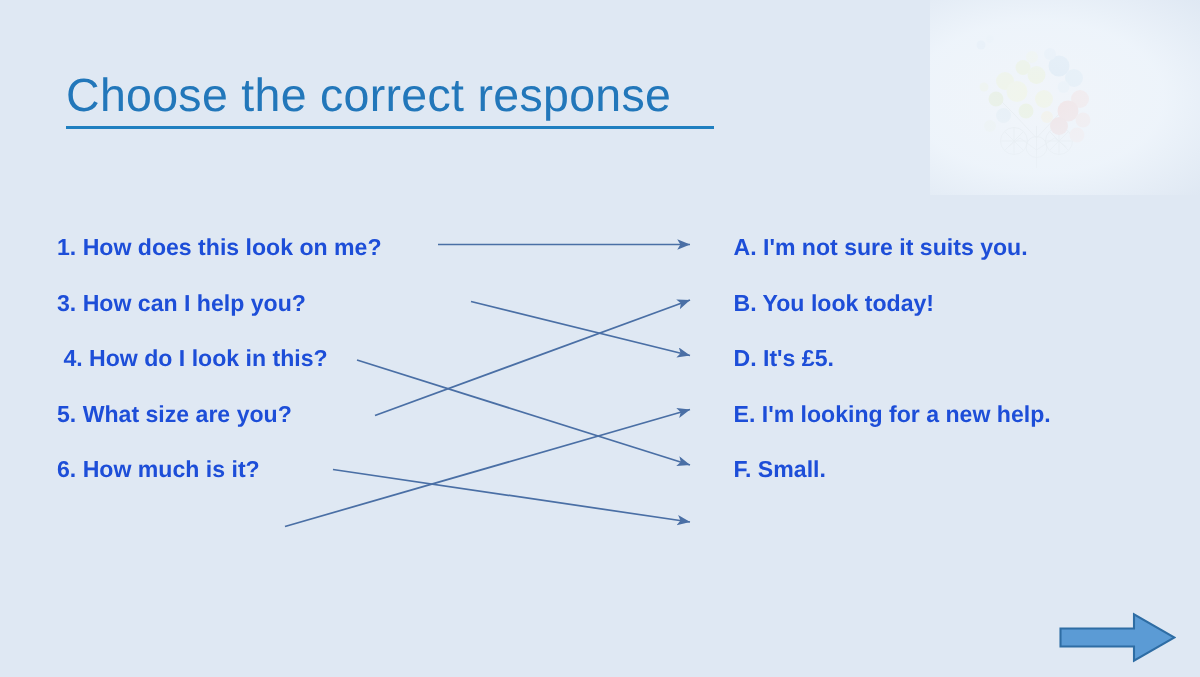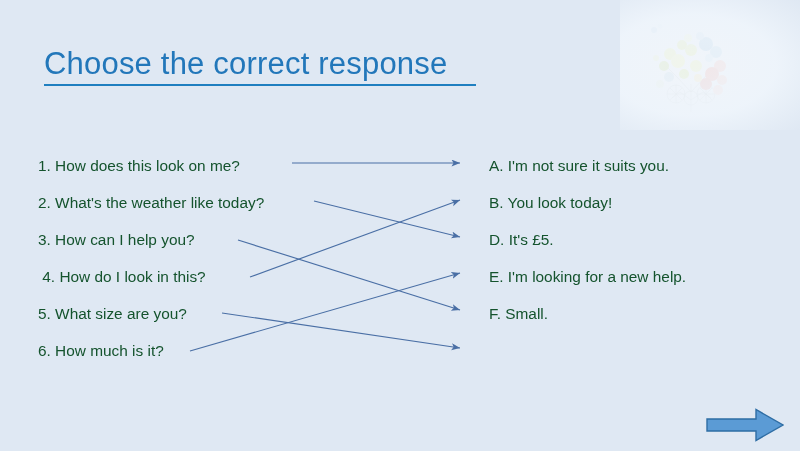--- a/index.html
+++ b/index.html
@@ -67,22 +67,23 @@
     position: absolute;
     top: 150px;
   }
   #left-col  { left: 38px;  width: 330px; }
   #right-col { left: 489px; width: 320px; }
 
   .qa-item {
     height: 37px;
     line-height: 31px;
     font-size: 15.4px;
-    color: #14532d;
+    color: #1d4ed8;
     white-space: pre;
+    font-weight: bold;
   }
 
   
   #connectors {
     position: absolute;
     left: 0; top: 0;
     width: 800px; height: 451px;
     pointer-events: none;
   }
 
@@ -136,21 +137,20 @@
       <circle cx="24" cy="12" r="2.5" fill="#c6dcea"></circle>
     </g>
   </svg>
   <div id="tree-wash"></div>
 
   <div id="title">Choose the correct response</div>
   <div id="title-underline"></div>
 
   <div id="left-col" class="col">
     <div class="qa-item">1. How does this look on me?</div>
-    <div class="qa-item">2. What's the weather like today?</div>
     <div class="qa-item">3. How can I help you?</div>
     <div class="qa-item"> 4. How do I look in this?</div>
     <div class="qa-item">5. What size are you?</div>
     <div class="qa-item">6. How much is it?</div>
   </div>
 
   <div id="right-col" class="col">
     <div class="qa-item">A. I'm not sure it suits you.</div>
     <div class="qa-item">B. You look today!</div>
     <div class="qa-item">D. It's £5.</div>

